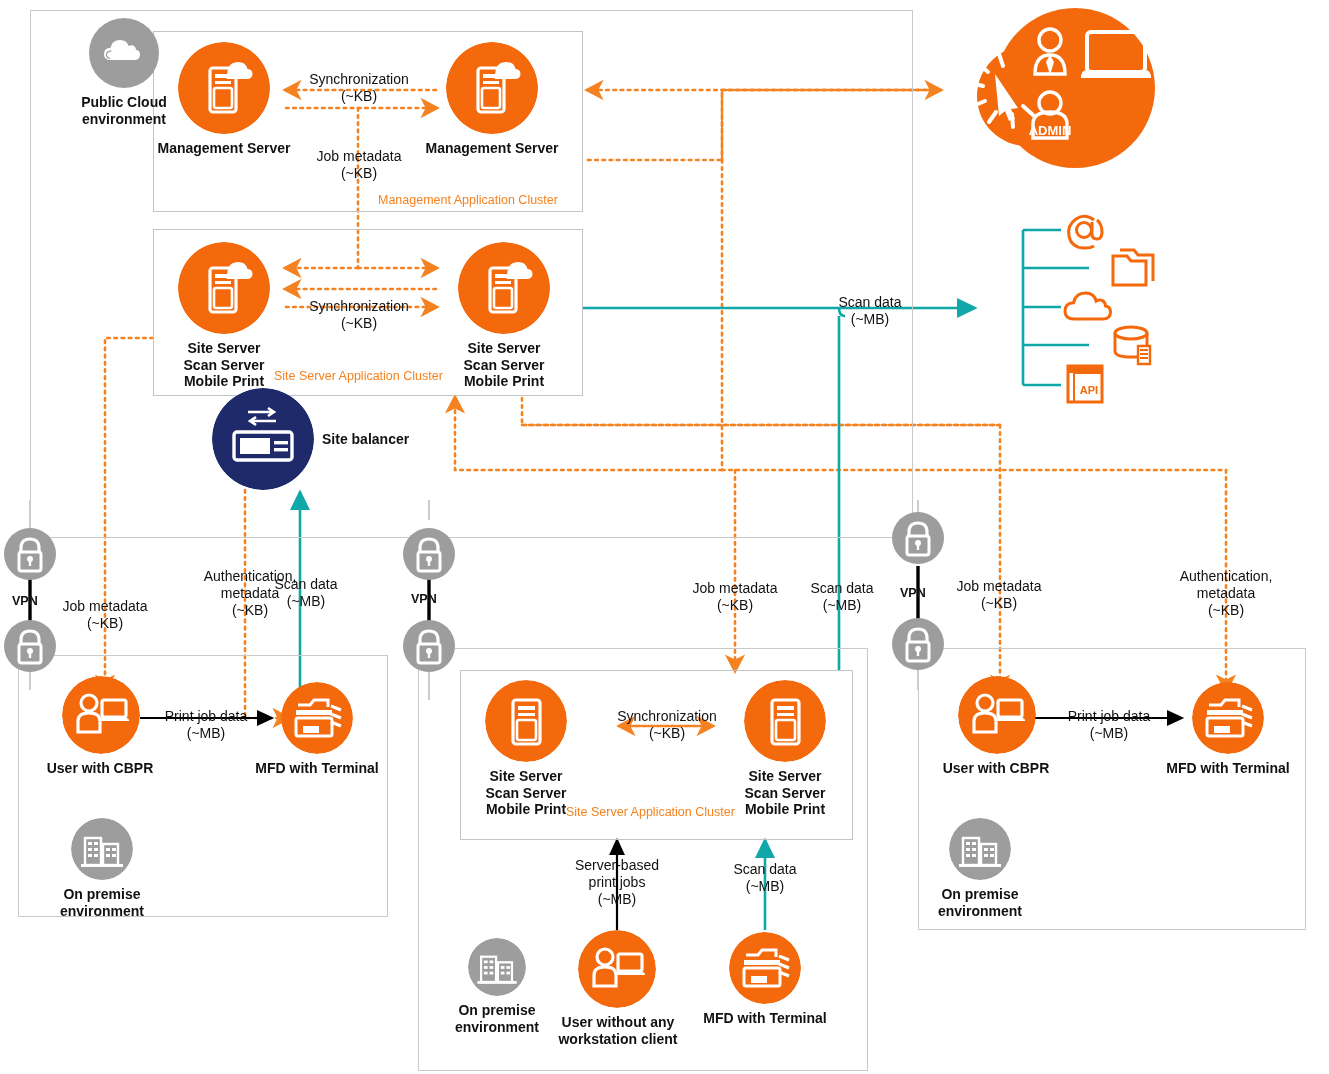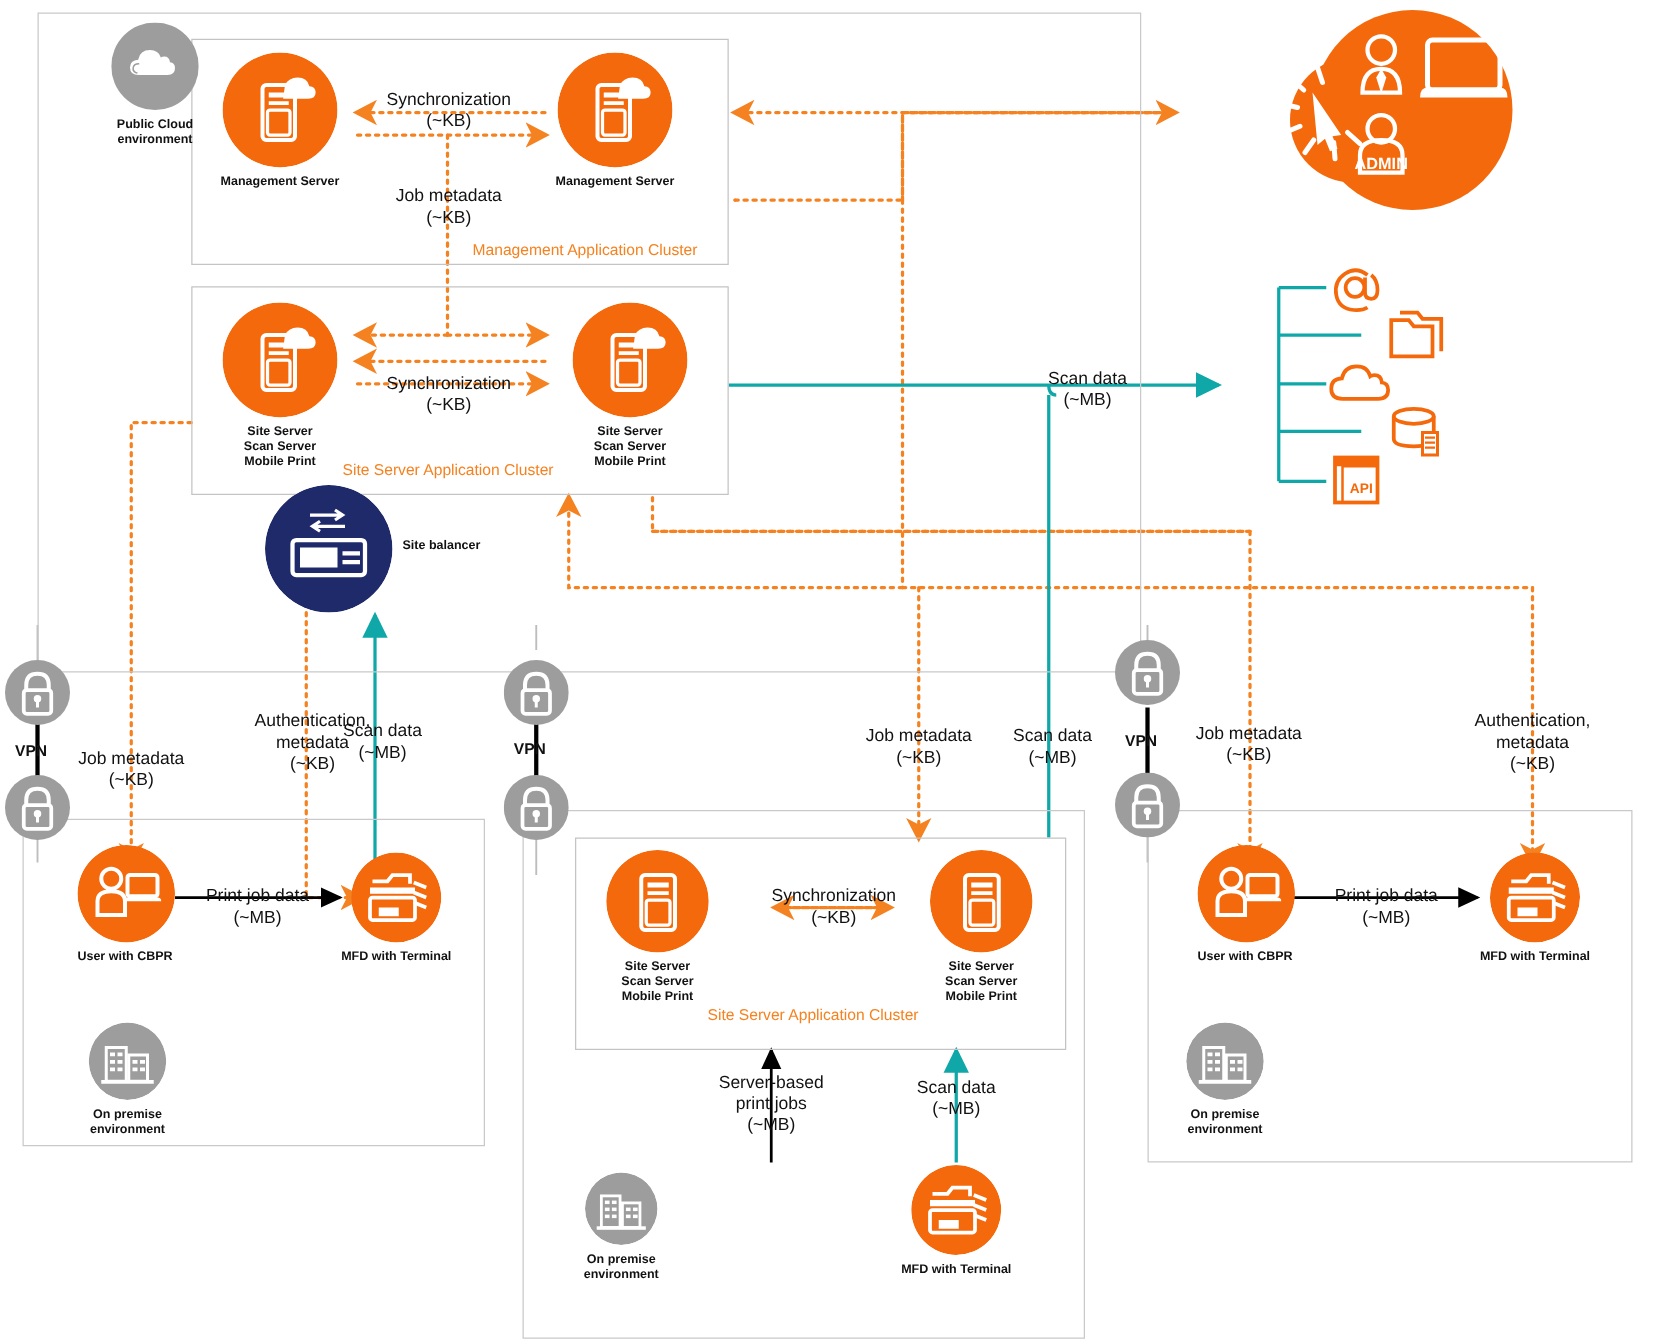--- a/index.html
+++ b/index.html
@@ -1,21 +1,21 @@
 <!DOCTYPE html>
 <html><head>
 <meta charset="utf-8">
 <style>
   html,body{margin:0;padding:0;background:#fff;}
   body{font-family:"Liberation Sans",sans-serif;}
   #stage{position:relative;width:1329px;height:1074px;overflow:hidden;background:#fff;}
   .svg-layer{position:absolute;left:0;top:0;width:1329px;height:1074px;}
   .node{position:absolute;text-align:center;}
   .circ{border-radius:50%;display:block;}
-  .lbl{font-size:10px;font-weight:bold;color:#111;line-height:1.18;white-space:pre-line;}
+  .lbl{font-size:14px;font-weight:bold;color:#111;line-height:1.18;white-space:pre-line;}
   .flowlbl{position:absolute;font-size:14px;color:#111;line-height:1.2;text-align:center;white-space:pre-line;}
   .clusterlbl{position:absolute;font-size:12.5px;font-weight:normal;color:#F58220;white-space:nowrap;}
   .boundary{position:absolute;border:1.5px solid #c9c9c9;box-sizing:border-box;}
   .innerbox{position:absolute;border:1.5px solid #c4c4c4;box-sizing:border-box;background:transparent;}
   .vpnlbl{position:absolute;font-size:12.5px;font-weight:bold;color:#111;}
   .svgicon{display:block;}
 </style>
 </head>
 <body>
 
@@ -192,21 +192,21 @@
       <path d="M36 24 h24 M56 20 l6 4 l-6 4" fill="none" stroke="#fff" stroke-width="2.6"></path>
       <path d="M64 33 h-24 M44 29 l-6 4 l6 4" fill="none" stroke="#fff" stroke-width="2.6"></path>
       <rect x="22" y="44" width="58" height="28" rx="3" fill="none" stroke="#fff" stroke-width="3.4"></rect>
       <rect x="28" y="50" width="30" height="16" fill="#fff"></rect>
       <rect x="62" y="53" width="14" height="3.4" fill="#fff"></rect>
       <rect x="62" y="60" width="14" height="3.4" fill="#fff"></rect>
     </svg>
   </div>
   <div class="lbl" style="position:absolute;left:322px;top:431px;">Site balancer</div>
 
-  <div class="node" style="left:1010px;top:8px;width:210px;">
+  <div class="node" style="left:955px;top:8px;width:210px;">
     <svg class="svgicon" width="210" height="170" viewBox="0 0 210 170">
       <circle cx="72" cy="88" r="50" fill="#F4690B"></circle>
       <circle cx="120" cy="80" r="80" fill="#F4690B"></circle>
       <g stroke="#fff" stroke-width="4" stroke-linecap="round">
         <path d="M48 58 l-4 -12"></path>
           <path d="M33 64 l-10 -9"></path>
           <path d="M28 78 l-13 -3"></path>
         <path d="M30 93 l-12 5"></path>
           <path d="M41 104 l-7 10"></path>
           <path d="M57 106 l1 13"></path>
@@ -407,20 +407,31 @@
           <rect x="41" y="30" width="4" height="3"></rect>
       <rect x="35" y="36" width="4" height="3"></rect>
           <rect x="41" y="36" width="4" height="3"></rect>
         </g>
       <rect x="10" y="46" width="42" height="3" fill="#fff"></rect>
     </svg>
     <div class="lbl" style="margin-top:6px;">On premise
 environment</div>
   </div>
 
+  <div class="node" style="left:578px;top:930px;width:78px;">
+    <svg class="svgicon circ" width="78" height="78" viewBox="0 0 78 78">
+      <circle cx="39" cy="39" r="39" fill="#F4690B"></circle>
+      <circle cx="27" cy="27" r="8" fill="none" stroke="#fff" stroke-width="3.2"></circle>
+      <path d="M16 56 v-11 q0 -8 11 -8 q11 0 11 8 v11 z" fill="none" stroke="#fff" stroke-width="3.2"></path>
+      <rect x="40" y="24" width="24" height="17" rx="2" fill="none" stroke="#fff" stroke-width="3.2"></rect>
+      <path d="M37 45 h30 q0 -3 -3 -3 h-24 q-3 0 -3 3 z" fill="#fff"></path>
+    </svg>
+    <div class="lbl" style="margin-top:6px;width:180px;margin-left:-50px;">User without any
+workstation client</div>
+  </div>
 
   <div class="node" style="left:729px;top:932px;width:72px;">
     <svg class="svgicon circ" width="72" height="72" viewBox="0 0 72 72">
       <circle cx="36" cy="36" r="36" fill="#F4690B"></circle>
       <path d="M17 23 h12 l4 -5 h14 v7" fill="none" stroke="#fff" stroke-width="3"></path>
       <rect x="15" y="28" width="36" height="5" fill="#fff"></rect>
       <rect x="15" y="36" width="36" height="18" rx="2" fill="none" stroke="#fff" stroke-width="3"></rect>
       <rect x="22" y="44" width="16" height="7" fill="#fff"></rect>
       <path d="M50 24 l10 4 M50 32 l10 4 M50 40 l10 4" stroke="#fff" stroke-width="3"></path>
     </svg>

